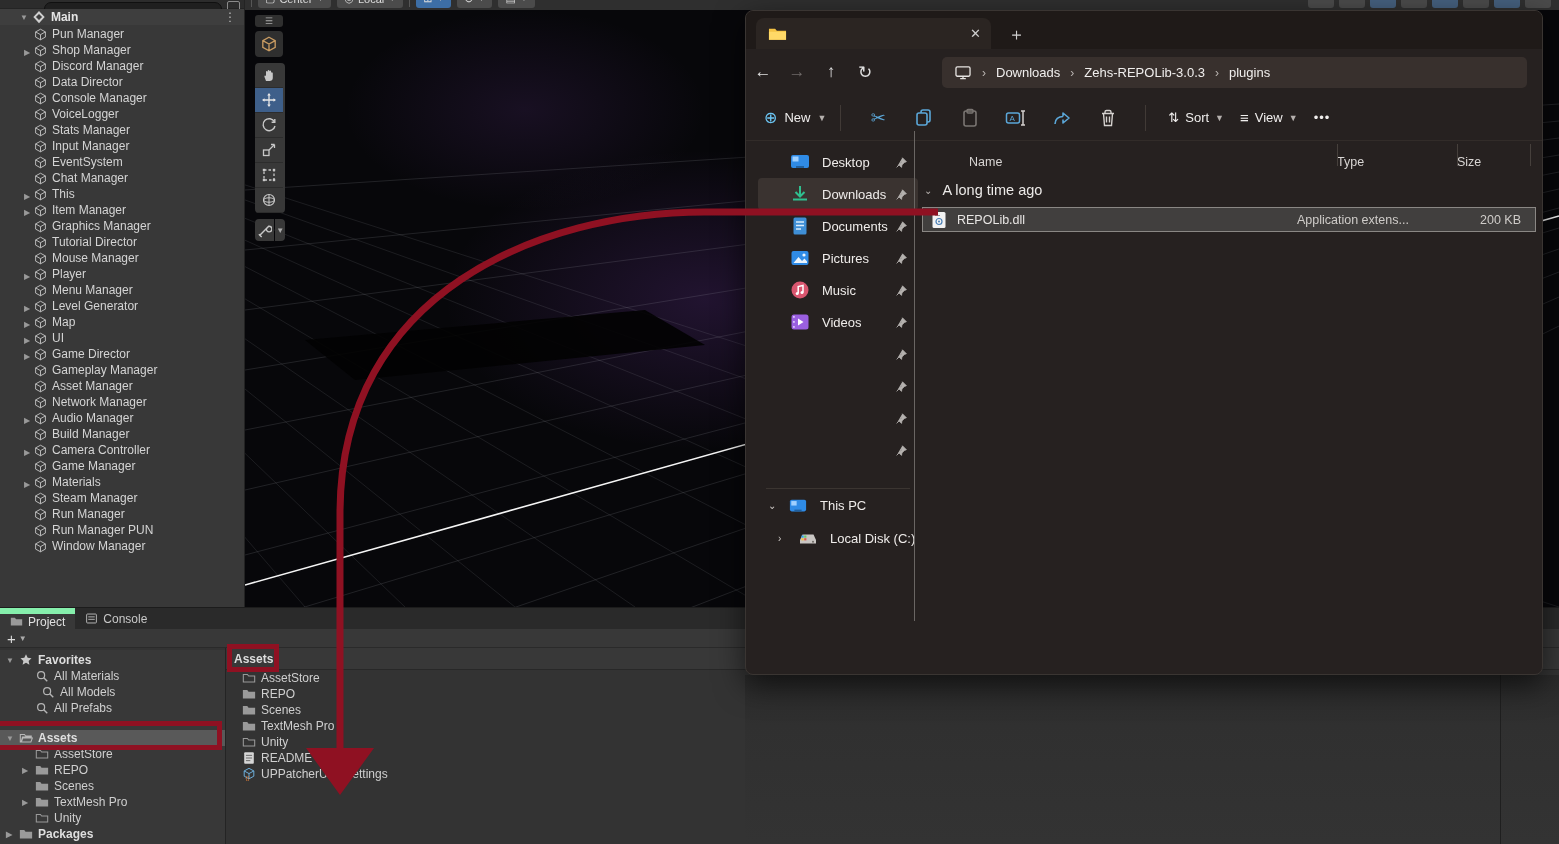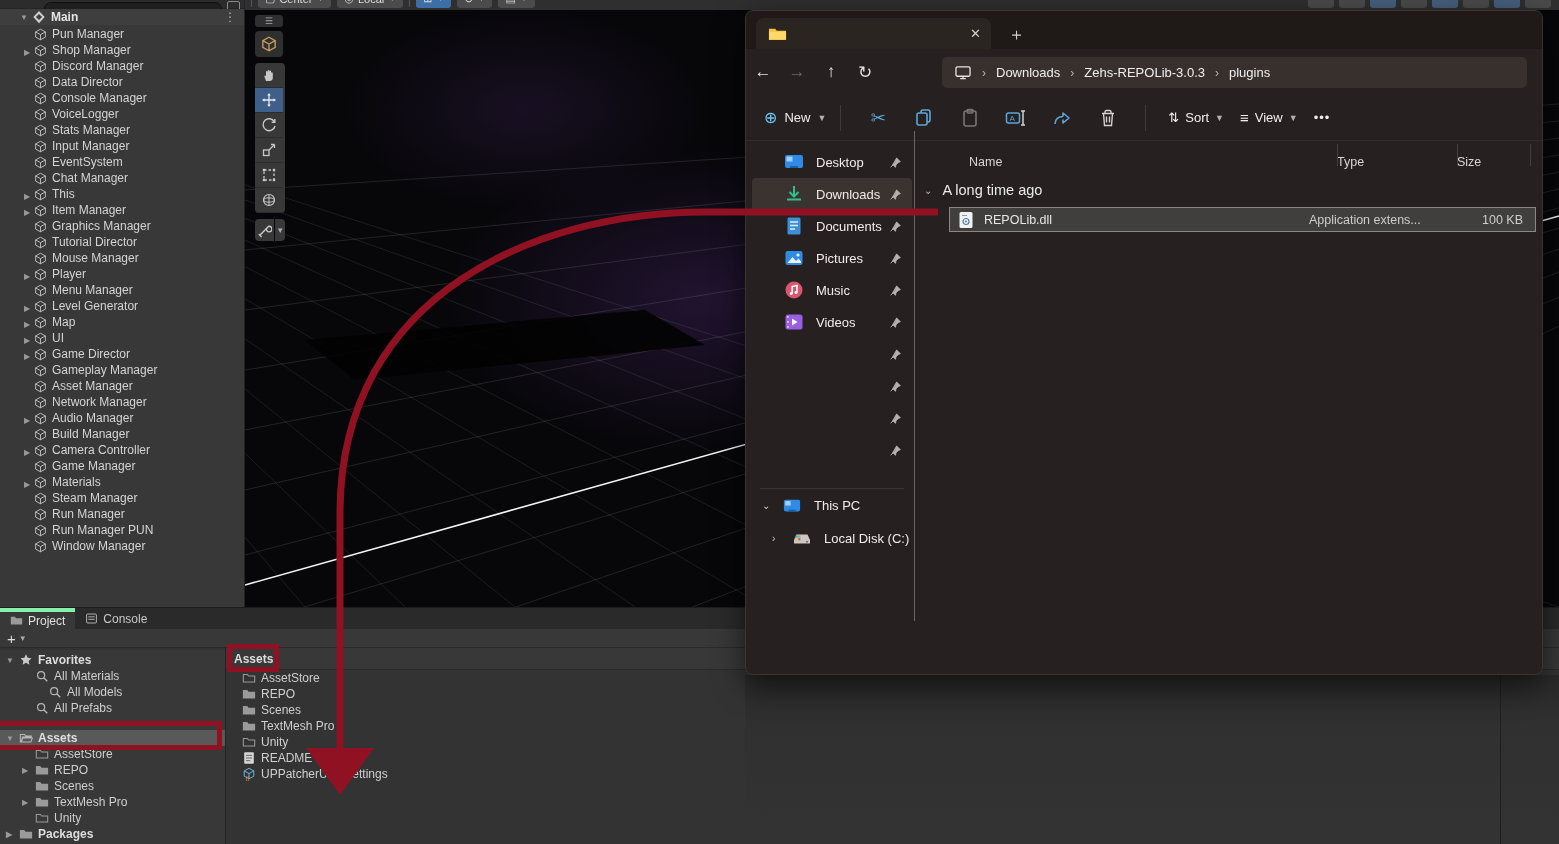--- a/index.html
+++ b/index.html
@@ -56,21 +56,21 @@
   .st-last { display:flex; margin-top:6px; }
   .st-small { width:28px; height:22px; background:#383838; border-radius:4px 0 0 4px;
     display:flex; align-items:center; justify-content:center; color:#cfcfcf; }
   .st-caret { width:14px; height:22px; background:#383838; border-radius:0 4px 4px 0;
     display:flex; align-items:center; justify-content:center; font-size:8px; color:#aaa; margin-left:1px; }
 
   
   #project-panel { left:0; top:607px; width:1559px; height:237px; background:#333333; border-top:1px solid #1c1c1c; }
   #proj-tabs { position:absolute; left:0; top:0; width:100%; height:21px; background:#2a2a2a; display:flex; }
   .ptab { height:21px; display:flex; align-items:center; gap:5px; padding:0 10px; font-size:12px; color:#c8c8c8; }
-  .ptab.active { background:#383838; border-top:4px solid #86efac; color:#e0e0e0; }
+  .ptab.active { background:#383838; border-top:6px solid #86efac; color:#e0e0e0; }
   .ptab .ic16 { width:13px; height:13px; }
   #proj-toolbar { position:absolute; left:0; top:21px; width:100%; height:19px; background:#383838;
     border-bottom:1px solid #2a2a2a; display:flex; align-items:center; color:#ddd; }
   #proj-plus { font-size:15px; margin-left:7px; }
   #proj-plus-caret { font-size:8px; color:#aaa; margin-left:3px; }
   #proj-tree { position:absolute; left:0; top:42px; width:225px; height:195px; background:#383838; overflow:hidden; padding-top:2px; }
   #proj-divider { position:absolute; left:225px; top:40px; width:1px; height:197px; background:#242424; }
   .trow { display:flex; align-items:center; height:16px; color:#cfcfcf; font-size:12px; padding-left:6px; }
   .trow.gap { margin-top:14px; }
   .trow.bold { font-weight:bold; color:#dedede; }
@@ -106,40 +106,40 @@
   #ex-cmdbar { position:absolute; left:0; top:84px; width:100%; height:46px; display:flex; align-items:center;
     border-bottom:1px solid #322c29; }
   #btn-new { display:flex; align-items:center; gap:7px; margin-left:18px; font-size:13px; color:#f0eeed; }
   #btn-new .plus { color:#6cc5f2; font-size:16px; }
   #btn-new .caret { font-size:9px; color:#b5b0ad; }
   .cmd-sep { width:1px; height:26px; background:#413a36; margin:0 14px; }
   .cmd-ic { width:34px; display:flex; align-items:center; justify-content:center; margin:0 6px; }
   .cmd-group { display:flex; align-items:center; gap:6px; font-size:13px; color:#f0eeed; margin:0 8px; }
   .cmd-group .caret { font-size:9px; color:#b5b0ad; }
   #ex-body { position:absolute; left:0; top:130px; width:100%; height:535px; }
-  #ex-sidebar { position:absolute; left:2px; top:0; width:168px; height:100%; }
+  #ex-sidebar { position:absolute; left:8px; top:0; width:168px; height:100%; }
   .srow { position:relative; display:flex; align-items:center; height:32px; margin:0 4px; border-radius:4px;
     font-size:13px; color:#efecea; }
   .srow.sel { background:#3a3330; }
   .srow .ic20 { width:20px; height:20px; margin-left:32px; margin-right:12px; flex:0 0 20px; }
   .srow .pin { position:absolute; right:10px; width:13px; height:13px; }
   #sb-sep { position:absolute; left:12px; top:347px; width:144px; height:1px; background:#3b3531; }
   .pcrow { position:relative; display:flex; align-items:center; height:33px; font-size:13px; color:#efecea; }
   .pcrow .chev { width:14px; margin-left:14px; font-size:10px; color:#cfcac7; }
   .pcrow .ic20 { width:20px; height:20px; margin-left:6px; margin-right:12px; }
   #ex-vline { position:absolute; left:168px; top:-10px; width:1px; height:490px; background:#6a6663; }
   #ex-files { position:absolute; left:176px; top:0; width:614px; height:100%; }
   #ex-colhead { position:relative; height:28px; display:flex; align-items:flex-end; font-size:12.5px; color:#d8d5d3; }
   .col-name { margin-left:47px; width:368px; }
   .col-type { width:120px; }
   .col-size { width:60px; }
   .colsep { position:absolute; top:3px; width:1px; height:22px; background:#46403c; }
   #ex-group { display:flex; align-items:center; height:30px; margin-top:6px; font-size:14.5px; color:#eceae8; }
   #ex-group .chev { font-size:10px; color:#b9b4b1; margin:0 10px 0 2px; }
-  #file-list { margin-top:2px;margin-left:27px; }
+  #file-list { margin-top:2px; }
   .frow { display:flex; align-items:center; height:25px; font-size:12.5px; color:#e8e6e4; border:1px solid transparent; }
   .frow.sel { background:#413f3e; border:1px solid #8a8784; }
   .frow .ic20 { width:16px; height:18px; margin-left:8px; margin-right:10px; flex:0 0 16px; }
   .frow .fname { width:340px; }
   .frow .ftype { width:128px; color:#cfccc9; }
   .frow .fsize { width:108px; text-align:right; padding-right:12px; color:#cfccc9; }
 
   
   #anno { left:0; top:0; width:1559px; height:844px; pointer-events:none; }
   .redbox { position:absolute; border:5px solid #8f1122; }
@@ -738,21 +738,21 @@
         </div>
 
         <div class="trow" style="padding-left: 22px;">
           <span class="tri"></span>
           <svg class="ic16">
             <use href="#sym-search"></use>
           </svg>
           <span>All Materials</span>
         </div>
 
-        <div class="trow" style="padding-left: 35px;">
+        <div class="trow" style="padding-left: 28px;">
           <span class="tri"></span>
           <svg class="ic16">
             <use href="#sym-search"></use>
           </svg>
           <span>All Models</span>
         </div>
 
         <div class="trow" style="padding-left: 22px;">
           <span class="tri"></span>
           <svg class="ic16">
@@ -1100,21 +1100,21 @@
           <span>A long time ago</span>
         </div>
         <div id="file-list">
 
             <div class="frow sel">
               <svg class="ic20">
                 <use href="#sym-dll"></use>
               </svg>
               <span class="fname">REPOLib.dll</span>
               <span class="ftype">Application extens...</span>
-              <span class="fsize">100 KB</span>
+              <span class="fsize">200 KB</span>
             </div>
           </div>
       </div>
     </div>
   </div>
 
   <svg id="anno" class="abs">
     <path d="M 938 212 H 705 C 540 212, 341 292, 340 512 L 340 752" fill="none" stroke="#8f1122" stroke-width="7"></path>
     <polygon points="306,748 374,748 340,795" fill="#8f1122"></polygon>
   </svg>

